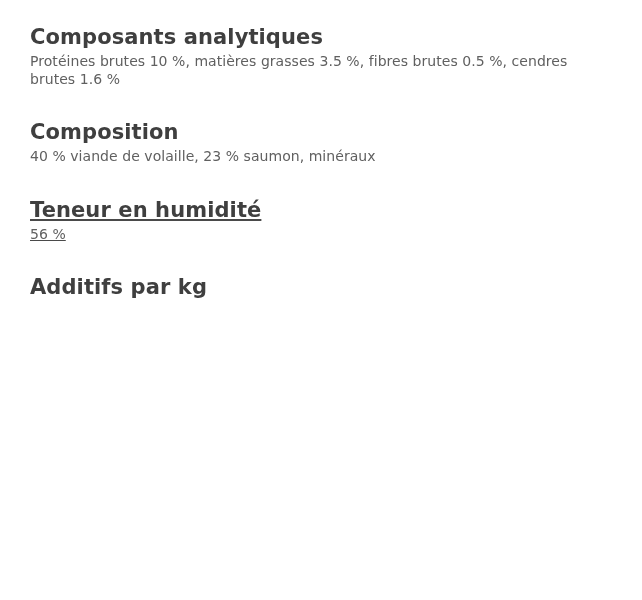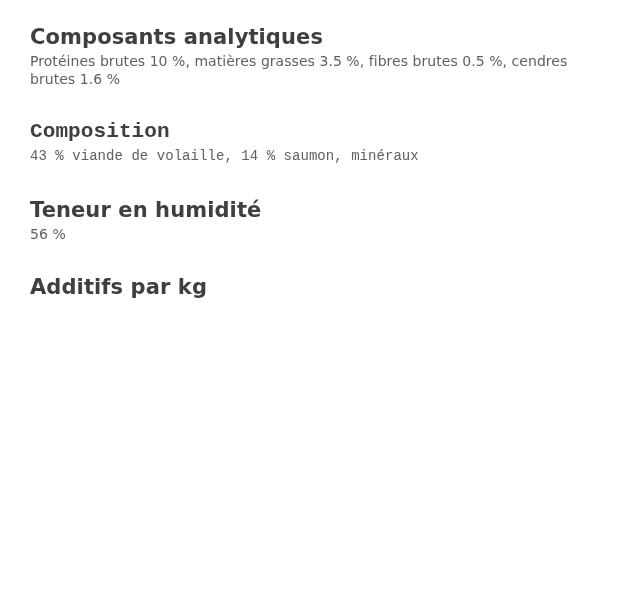--- a/index.html
+++ b/index.html
@@ -34,36 +34,36 @@
   }
   .section-body {
     font-size: 14px;
     font-weight: normal;
     color: #606060;
     line-height: 1.30;
     margin: 0;
     letter-spacing: 0.05px;
   }
   .gap-1 { margin-bottom: 30px; }
-  .gap-2 { margin-bottom: 32px; font-family: Liberation Mono, monospace; }
-  .gap-3 { margin-bottom: 30px; }
+  .gap-2 { margin-bottom: 32px; }
+  .gap-3 { margin-bottom: 30px; text-decoration: underline; }
 </style>
 </head>
 <body>
 
 <div class="page">
 
   <div class="section gap-1">
     <p class="section-title">Composants analytiques</p>
     <p class="section-body">Protéines brutes 10 %, matières grasses 3.5 %, fibres brutes 0.5 %, cendres brutes 1.6 %</p>
   </div>
 
   <div class="section gap-2">
     <p class="section-title">Composition</p>
-    <p class="section-body">43 % viande de volaille, 14 % saumon, minéraux</p>
+    <p class="section-body">40 % viande de volaille, 23 % saumon, minéraux</p>
   </div>
 
   <div class="section gap-3">
     <p class="section-title">Teneur en humidité</p>
     <p class="section-body">56 %</p>
   </div>
 
   <div class="section">
     <p class="section-title">Additifs par kg</p>
   </div>

